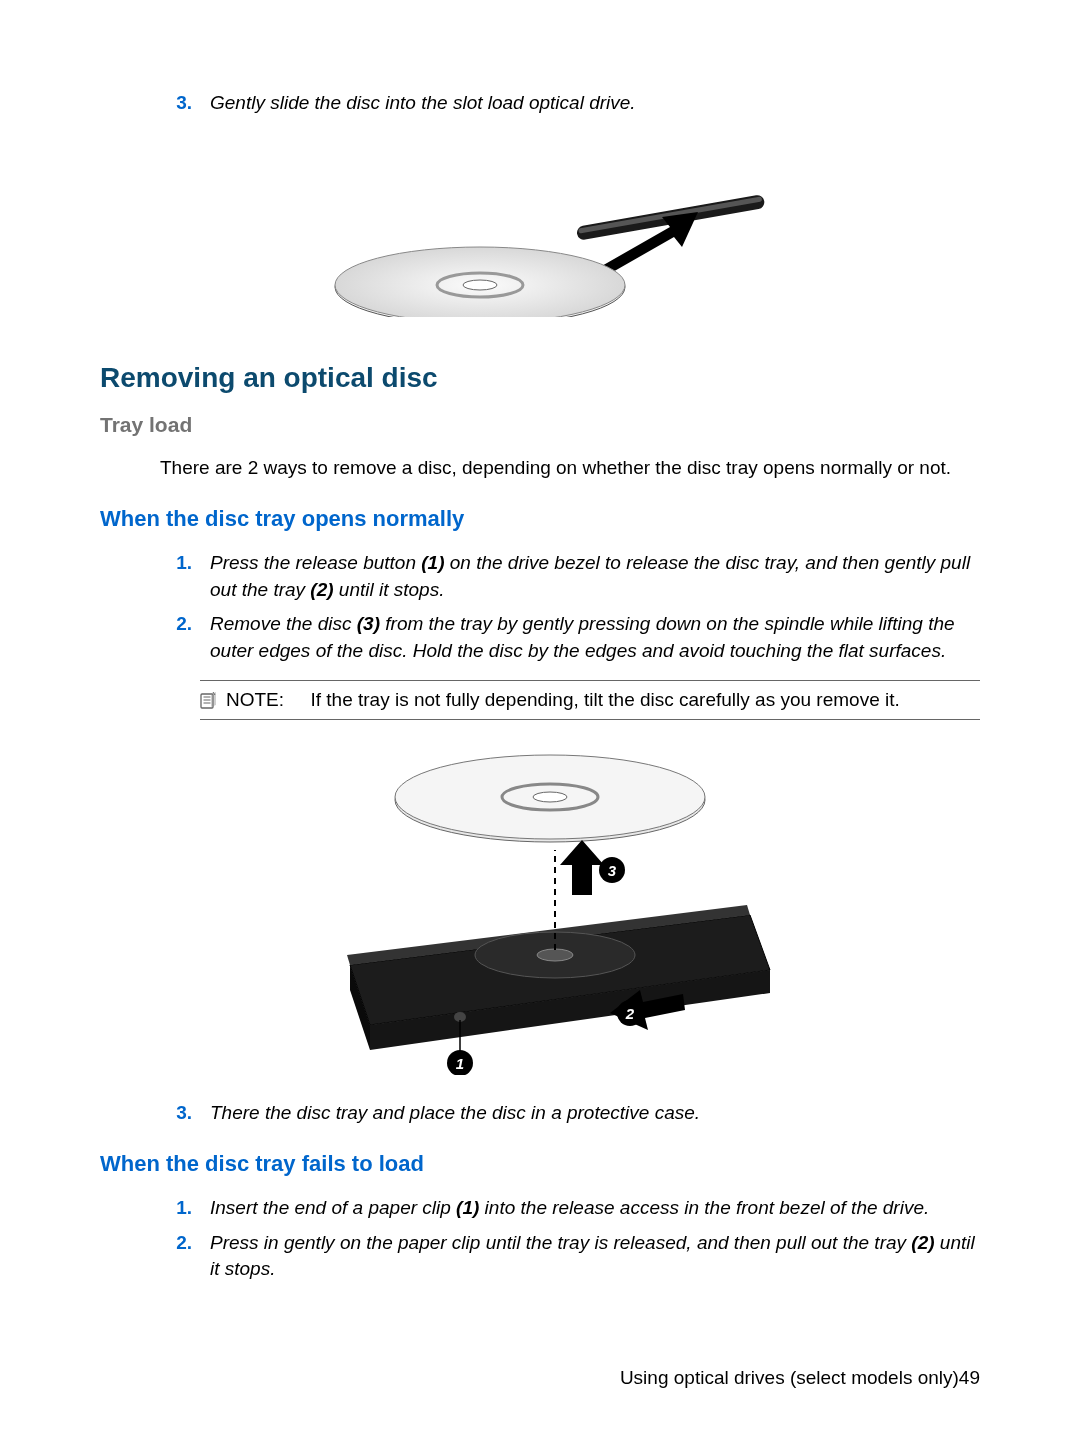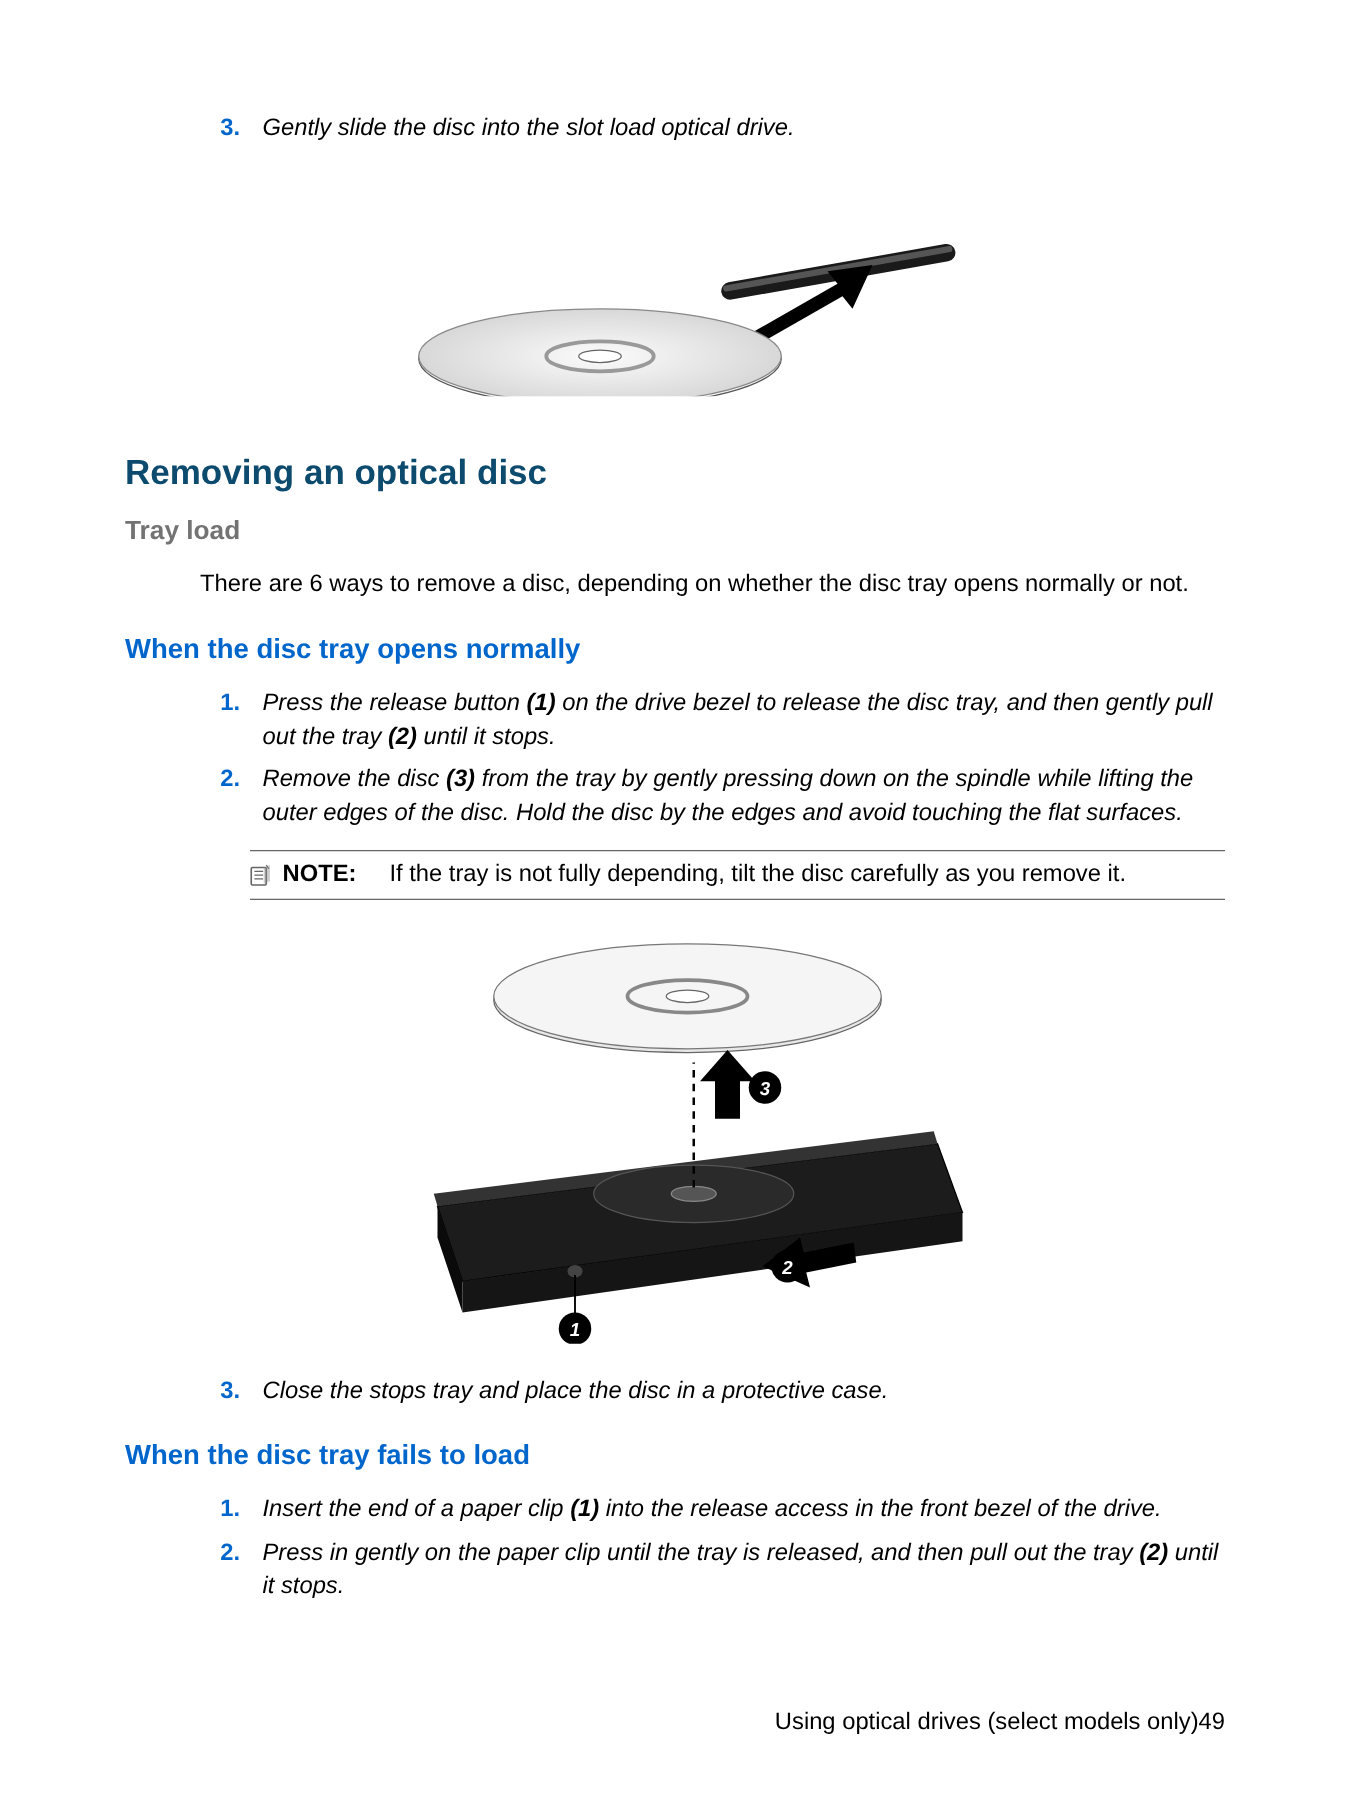--- a/index.html
+++ b/index.html
@@ -78,21 +78,21 @@
       width: 18px;
       height: 18px;
       flex-shrink: 0;
       display: inline-flex;
       align-items: center;
       justify-content: center;
       font-size: 15px;
       color: #555;
       margin-top: 2px;
     }
-    .note-label { font-weight: bold; }
+    .note-label { font-weight: normal; }
     .footer {
       position: absolute;
       bottom: 48px;
       right: 100px;
       font-size: 19px;
       display: flex;
     }
     .bold { font-weight: bold; }
   </style>
 </head>
@@ -126,21 +126,21 @@
           <stop offset="100%" stop-color="#888"></stop>
         </radialGradient>
     </defs>
   </svg>
 </div>
 
 <h2 class="section-heading">Removing an optical disc</h2>
 
 <h3 class="sub-heading">Tray load</h3>
 
-<p class="intro-para">There are 6 ways to remove a disc, depending on whether the disc tray opens normally or not.</p>
+<p class="intro-para">There are 2 ways to remove a disc, depending on whether the disc tray opens normally or not.</p>
 
 <h4 class="sub-sub-heading">When the disc tray opens normally</h4>
 
 <div class="steps-block" id="steps-normal">
     <div class="step-item">
       <span class="num">1.</span>
       <span class="txt">Press the release button <span class="bold">(1)</span> on the drive bezel to release the disc tray, and then gently pull out the tray <span class="bold">(2)</span> until it stops.</span>
     </div>
     <div class="step-item">
       <span class="num">2.</span>
@@ -200,21 +200,21 @@
     <circle cx="330" cy="268" r="13" fill="#000"></circle>
     <text x="330" y="274" text-anchor="middle" fill="#fff" font-size="15" font-weight="bold" font-family="Arial">2</text>
     <circle cx="160" cy="328" r="13" fill="#000" transform="translate(0,-10)"></circle>
     <text x="160" y="324" text-anchor="middle" fill="#fff" font-size="15" font-weight="bold" font-family="Arial">1</text>
   </svg>
 </div>
 
 <div class="steps-block">
   <div class="step-item">
     <span class="num">3.</span>
-    <span class="txt">Close the stops tray and place the disc in a protective case.</span>
+    <span class="txt">There the disc tray and place the disc in a protective case.</span>
   </div>
 </div>
 
 <h4 class="sub-sub-heading">When the disc tray fails to load</h4>
 
 <div class="steps-block" id="steps-fail">
     <div class="step-item">
       <span class="num">1.</span>
       <span class="txt">Insert the end of a paper clip <span class="bold">(1)</span> into the release access in the front bezel of the drive.</span>
     </div>

